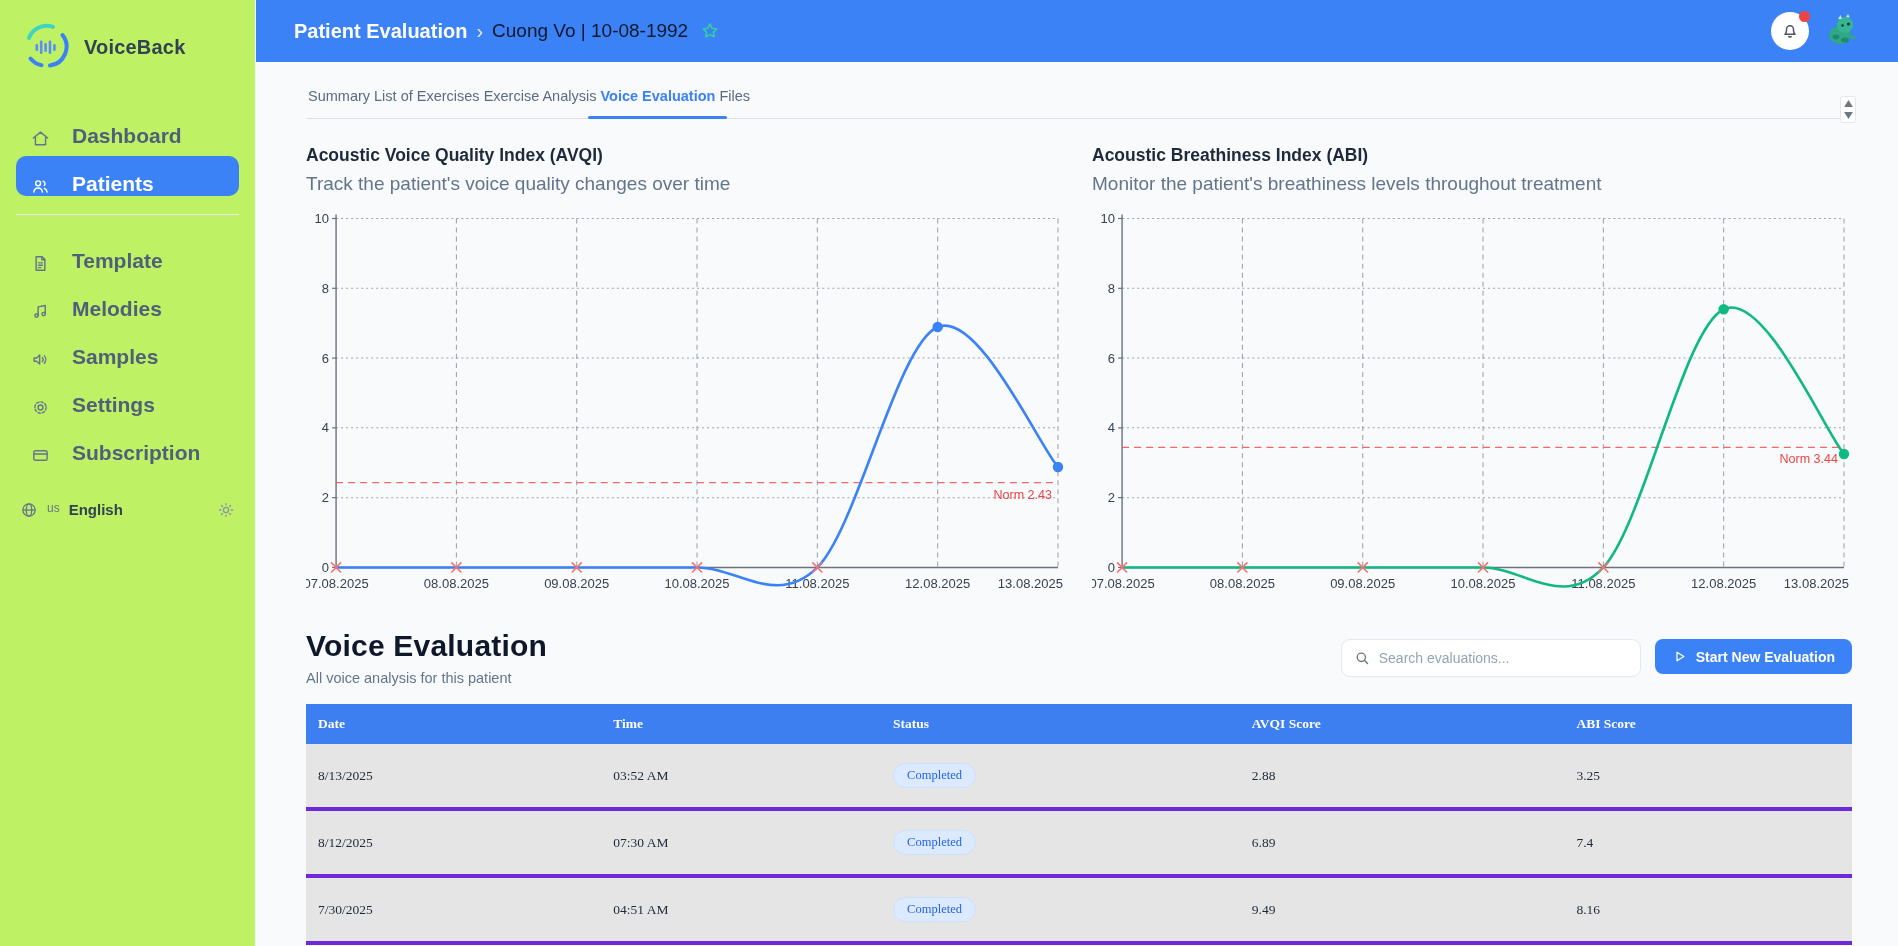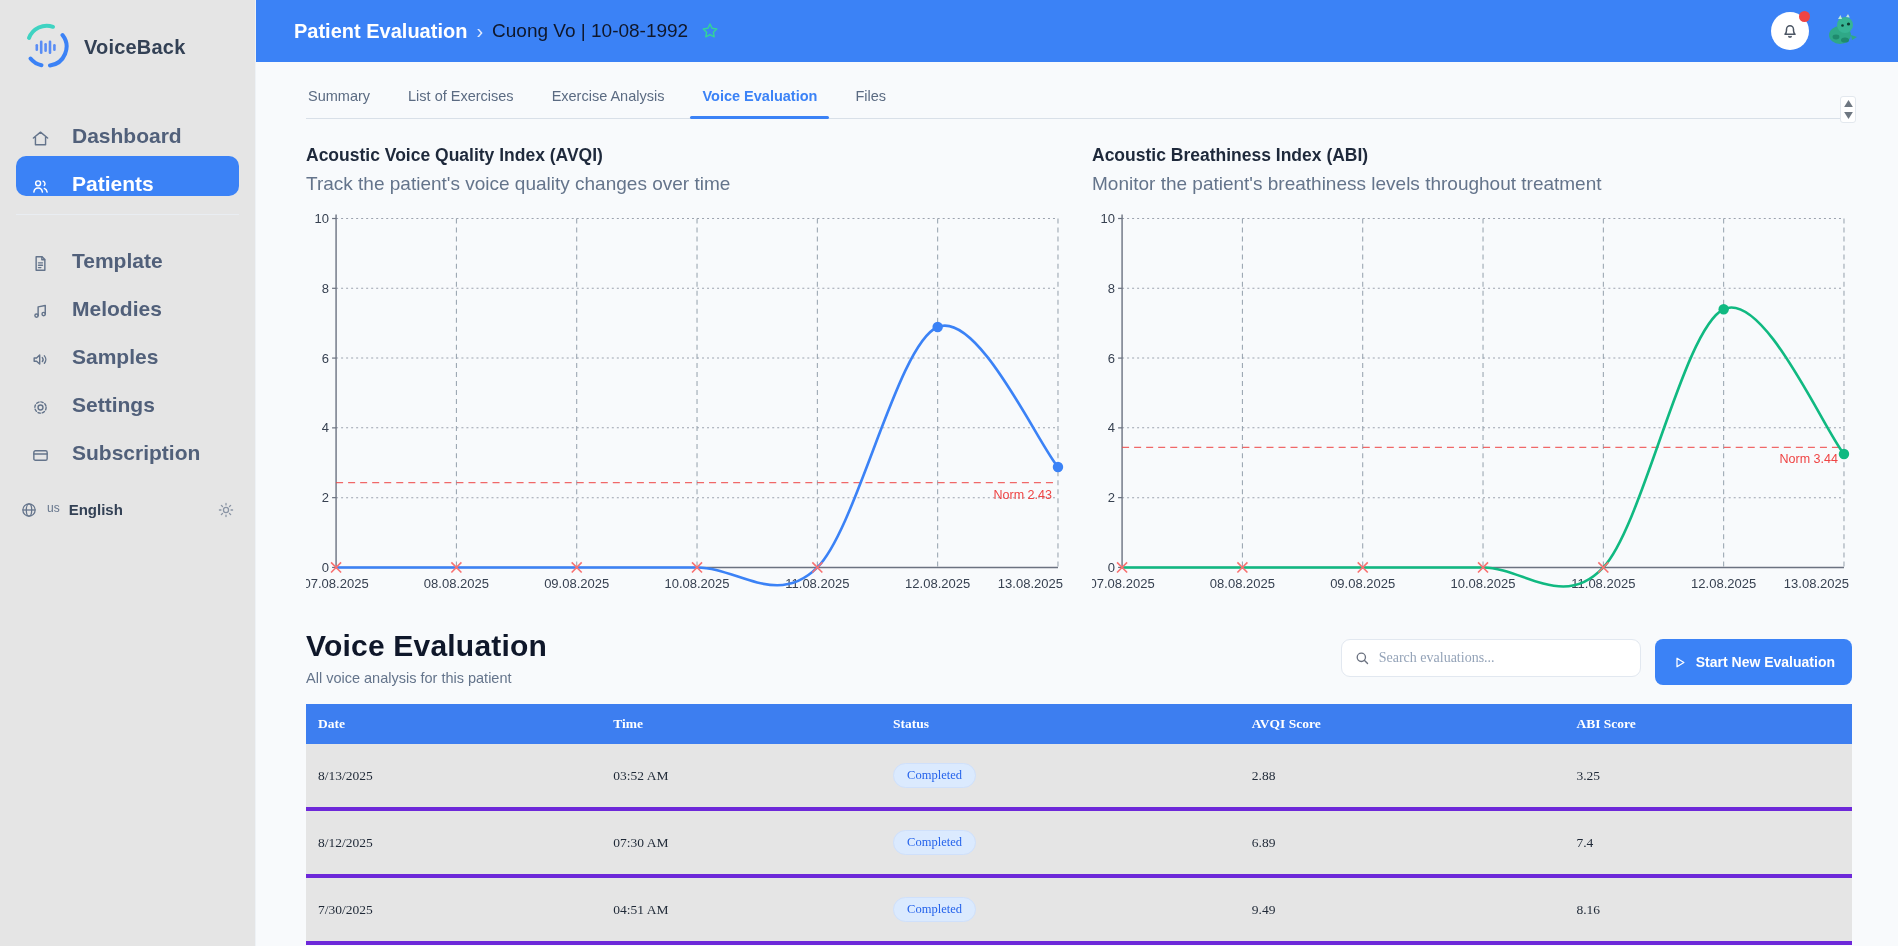--- a/index.html
+++ b/index.html
@@ -1,19 +1,19 @@
 <!DOCTYPE html>
 <html><head>
 <meta charset="utf-8">
 <style>
   * { box-sizing: border-box; margin: 0; padding: 0; }
   html,body { width:1898px; height:946px; overflow:hidden; font-family:"Liberation Sans", sans-serif; background:#f8fafc; }
 
   
-  .sidebar { position:absolute; left:0; top:0; width:256px; height:946px; background:#e5e5e5; border-right:1px solid #eef2f6; z-index:5; }
+  .sidebar { position:absolute; left:0; top:0; width:256px; height:946px; background:#bef264; border-right:1px solid #eef2f6; z-index:5; }
   .logo-row { display:flex; align-items:center; gap:14px; padding:22px 20px 10px 20px; }
   .logo-mark { width:50px; height:50px; flex:0 0 auto; }
   .brand-name { font-size:20px; font-weight:700; color:#334155; letter-spacing:.2px; }
   .nav { margin-top:26px; }
   .nav-item { display:flex; align-items:flex-end; gap:22px; height:40px; margin:8px 16px; padding:0 15px; border-radius:10px; color:#51607a; font-size:21px; font-weight:600; cursor:pointer; }
   .nav-item .ic { display:flex; width:19px; height:19px; color:#64748b; }
   .nav-item.active { background:#3b82f6; color:#ffffff; }
   .nav-item.active .ic { color:#ffffff; }
   .nav-divider { border-top:1px solid #e9edf2; margin:18px 16px; }
   .lang-row { display:flex; gap:9px; margin:36px 20px 0 20px; color:#334155; }
@@ -29,41 +29,41 @@
   .crumb-patient { color:#0f172a; font-size:19px; font-weight:400; }
   .fav-star { display:flex; width:20px; height:20px; margin-left:12px; cursor:pointer; }
   .topbar-right { margin-left:auto; display:flex; align-items:center; gap:15px; }
   .bell-btn { position:relative; width:38px; height:38px; background:#ffffff; border-radius:50%; display:flex; align-items:center; justify-content:center; cursor:pointer; }
   .bell-btn .ic { width:20px; height:20px; color:#4b5563; display:flex; }
   .bell-dot { position:absolute; top:-1px; right:-1px; width:11px; height:11px; border-radius:50%; background:#ef4444; }
   .avatar { width:36px; height:36px; cursor:pointer; }
 
   
   .main { position:absolute; left:256px; top:62px; right:0; bottom:0; background:#f8fafc; }
-  .tabsbar { margin:14px 42px 0 50px; border-bottom:1px solid #d9e0e8; display:flex; gap:34px; }
+  .tabsbar { margin:14px 42px 0 50px; border-bottom:1px solid #d9e0e8; display:flex; }
   .tab { position:relative; padding:12px 2px 14px; font-size:14.5px; color:#5b6b82; cursor:pointer; white-space:nowrap; }
   .tab.active { color:#3b82f6; font-weight:600; }
   .tab.active::after { content:""; position:absolute; left:-10px; right:-10px; bottom:-1px; height:3px; border-radius:3px; background:#3b82f6; }
   .scroll-spinner { position:absolute; top:34px; right:42px; width:16px; height:27px; background:#ffffff; border:1px solid #e3e8ee; border-radius:3px; display:flex; flex-direction:column; align-items:center; justify-content:space-around; z-index:3; }
   .spin-btn { display:flex; width:9px; height:7px; color:#6e7781; cursor:pointer; }
 
   .charts { display:grid; grid-template-columns:1fr 1fr; gap:26px; padding:26px 46px 0 50px; }
   .chart-title { font-size:17.5px; font-weight:700; color:#1e293b; }
   .chart-sub { margin-top:7px; font-size:19px; color:#64748b; }
   svg.chart { width:100%; height:402px; margin-top:8px; display:block; }
 
   .section-head { display:flex; justify-content:space-between; align-items:flex-start; padding:24px 46px 0 50px; }
   .section-title { font-size:30px; font-weight:700; color:#0f172a; letter-spacing:.2px; }
   .section-sub { margin-top:7px; font-size:14.5px; color:#64748b; }
   .controls { display:flex; gap:14px; margin-top:10px; }
   .search-box { display:flex; align-items:center; gap:9px; width:300px; height:38px; background:#fff; border:1px solid #e2e8f0; border-radius:9px; padding:0 12px; }
   .search-box .ic { display:flex; width:16px; height:16px; color:#6b7280; }
-  .search-box input { border:none; outline:none; flex:1; font-size:14px; color:#000000; font-family:Liberation Serif, serif; background:transparent; }
+  .search-box input { border:none; outline:none; flex:1; font-size:14px; color:#000000; font-family:Liberation Sans, sans-serif; background:transparent; }
   .search-box input::placeholder { color:#94a3b8; }
-  .primary-btn { display:flex; align-items:center; gap:9px; height:46px; padding:0 17px; background:#3b82f6; border:none; border-radius:8px; color:#fff; font-size:14px; font-weight:700; cursor:pointer; font-family:"Liberation Sans",sans-serif; }
+  .primary-btn { display:flex; align-items:center; gap:9px; height:35px; padding:0 17px; background:#3b82f6; border:none; border-radius:8px; color:#fff; font-size:14px; font-weight:700; cursor:pointer; font-family:"Liberation Sans",sans-serif; }
   .primary-btn .ic { display:flex; width:15px; height:15px; }
 
   .eval-table { margin:18px 46px 0 50px; width:calc(100% - 96px); border-collapse:collapse;font-family:Liberation Serif, serif; }
   .eval-table thead th { background:#3d7ef0; color:#fff; text-align:left; font-size:13.5px; font-weight:700; padding:12px 12px; }
   .eval-table tbody td { background:#e5e5e5; font-size:13.5px; color:#1f2937; padding:19px 12px; border-bottom:4px solid #6d28d9; }
   .eval-table tbody tr { cursor:pointer; }
   .status-pill { display:inline-block; background:#dbeafe; color:#2563eb; font-size:12.5px; padding:4px 13px; border-radius:999px; border:1px solid #cfe0fb; }
 </style>
 </head>
 <body>

